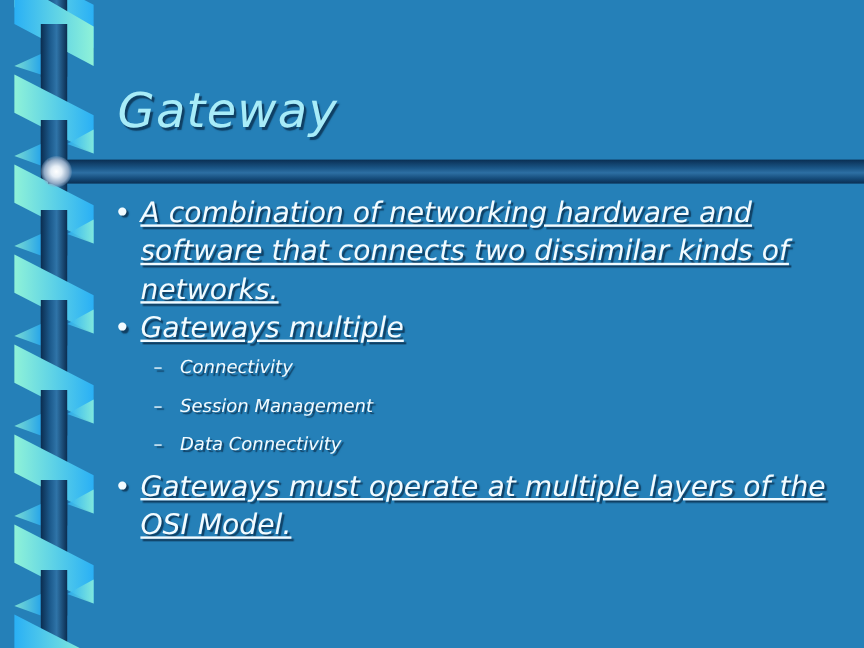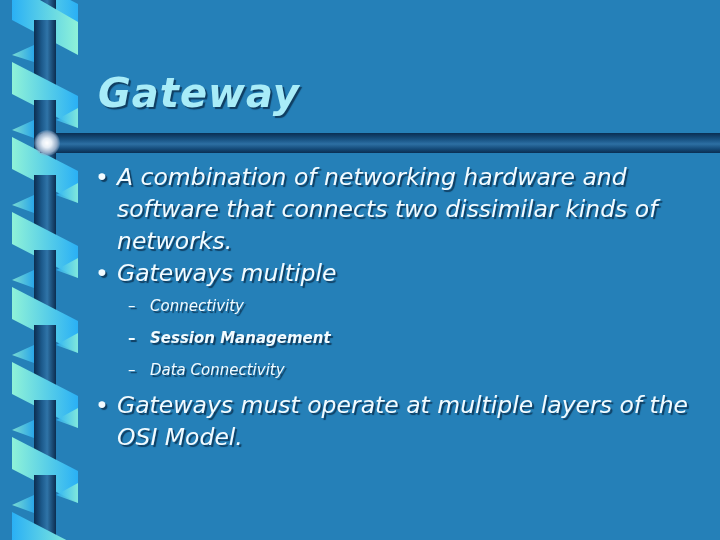--- a/index.html
+++ b/index.html
@@ -10,21 +10,21 @@
       font-family: "DejaVu Sans", sans-serif;
     }
     .slide { position: absolute; left: 0; top: 0; width: 720px; height: 540px; background: #2580b8; }
     .ribbon-svg { position: absolute; left: 0; top: 0; }
     .title {
       position: absolute; left: 98px; top: 70px;
       font-size: 40px; color: #a8ecf8;
       font-style: italic;
       letter-spacing: 1px;
       text-shadow: 2px 2px 1px #0f3e62;
-      margin: 0; font-weight: bold;
+      margin: 0; font-weight: normal;
     }
     .hbar {
       position: absolute; left: 40px; top: 133px; width: 680px; height: 20px;
       background: linear-gradient(to bottom, #0a2e52 0%, #1a5687 35%, #2d6fa3 55%, #144a78 80%, #0a2e52 100%);
     }
     .ball {
       position: absolute; left: 34px; top: 130px; width: 26px; height: 26px; border-radius: 50%;
       background: radial-gradient(circle at 50% 50%, #ffffff 0%, #e6eef6 25%, #8fa8c4 55%, rgba(26,80,130,0) 75%);
     }
     .body-text {
@@ -32,21 +32,21 @@
       color: #f2fbff;
       text-shadow: 2px 2px 1px #0f3e62;
     }
     .bullet {
       position: absolute; left: 95px; width: 600px;
       font-size: 23.5px; line-height: 32px; font-style: italic;
     }
     .bullet .dot {
       position: absolute; left: 0; top: 0; font-style: normal;
     }
-    .bullet .txt { display: block; margin-left: 22px; }
+    .bullet .txt { display: block; margin-left: 22px; text-decoration: underline; }
     .sub {
       position: absolute; left: 128px; font-size: 15px; line-height: 32px; font-style: italic;
     }
     .sub .dash { display: inline-block; width: 22px; font-style: normal; }
   </style>
 </head>
 <body>
 
 <div class="slide">
 
@@ -131,21 +131,21 @@
       <span class="dot">•</span>
       <span class="txt">A combination of networking hardware and software that connects two dissimilar kinds of networks.</span>
     </div>
     <div class="bullet" style="top:257px;">
       <span class="dot">•</span>
       <span class="txt">Gateways multiple</span>
     </div>
     <div class="sub" style="top:290px;">
       <span class="dash">–</span><span>Connectivity</span>
     </div>
-    <div class="sub" style="top:322px;font-weight:bold;">
+    <div class="sub" style="top:322px;">
       <span class="dash">–</span><span>Session Management</span>
     </div>
     <div class="sub" style="top:354px;">
       <span class="dash">–</span><span>Data Connectivity</span>
     </div>
     <div class="bullet" style="top:389px;">
       <span class="dot">•</span>
       <span class="txt">Gateways must operate at multiple layers of the OSI Model.</span>
     </div>
   </div>

